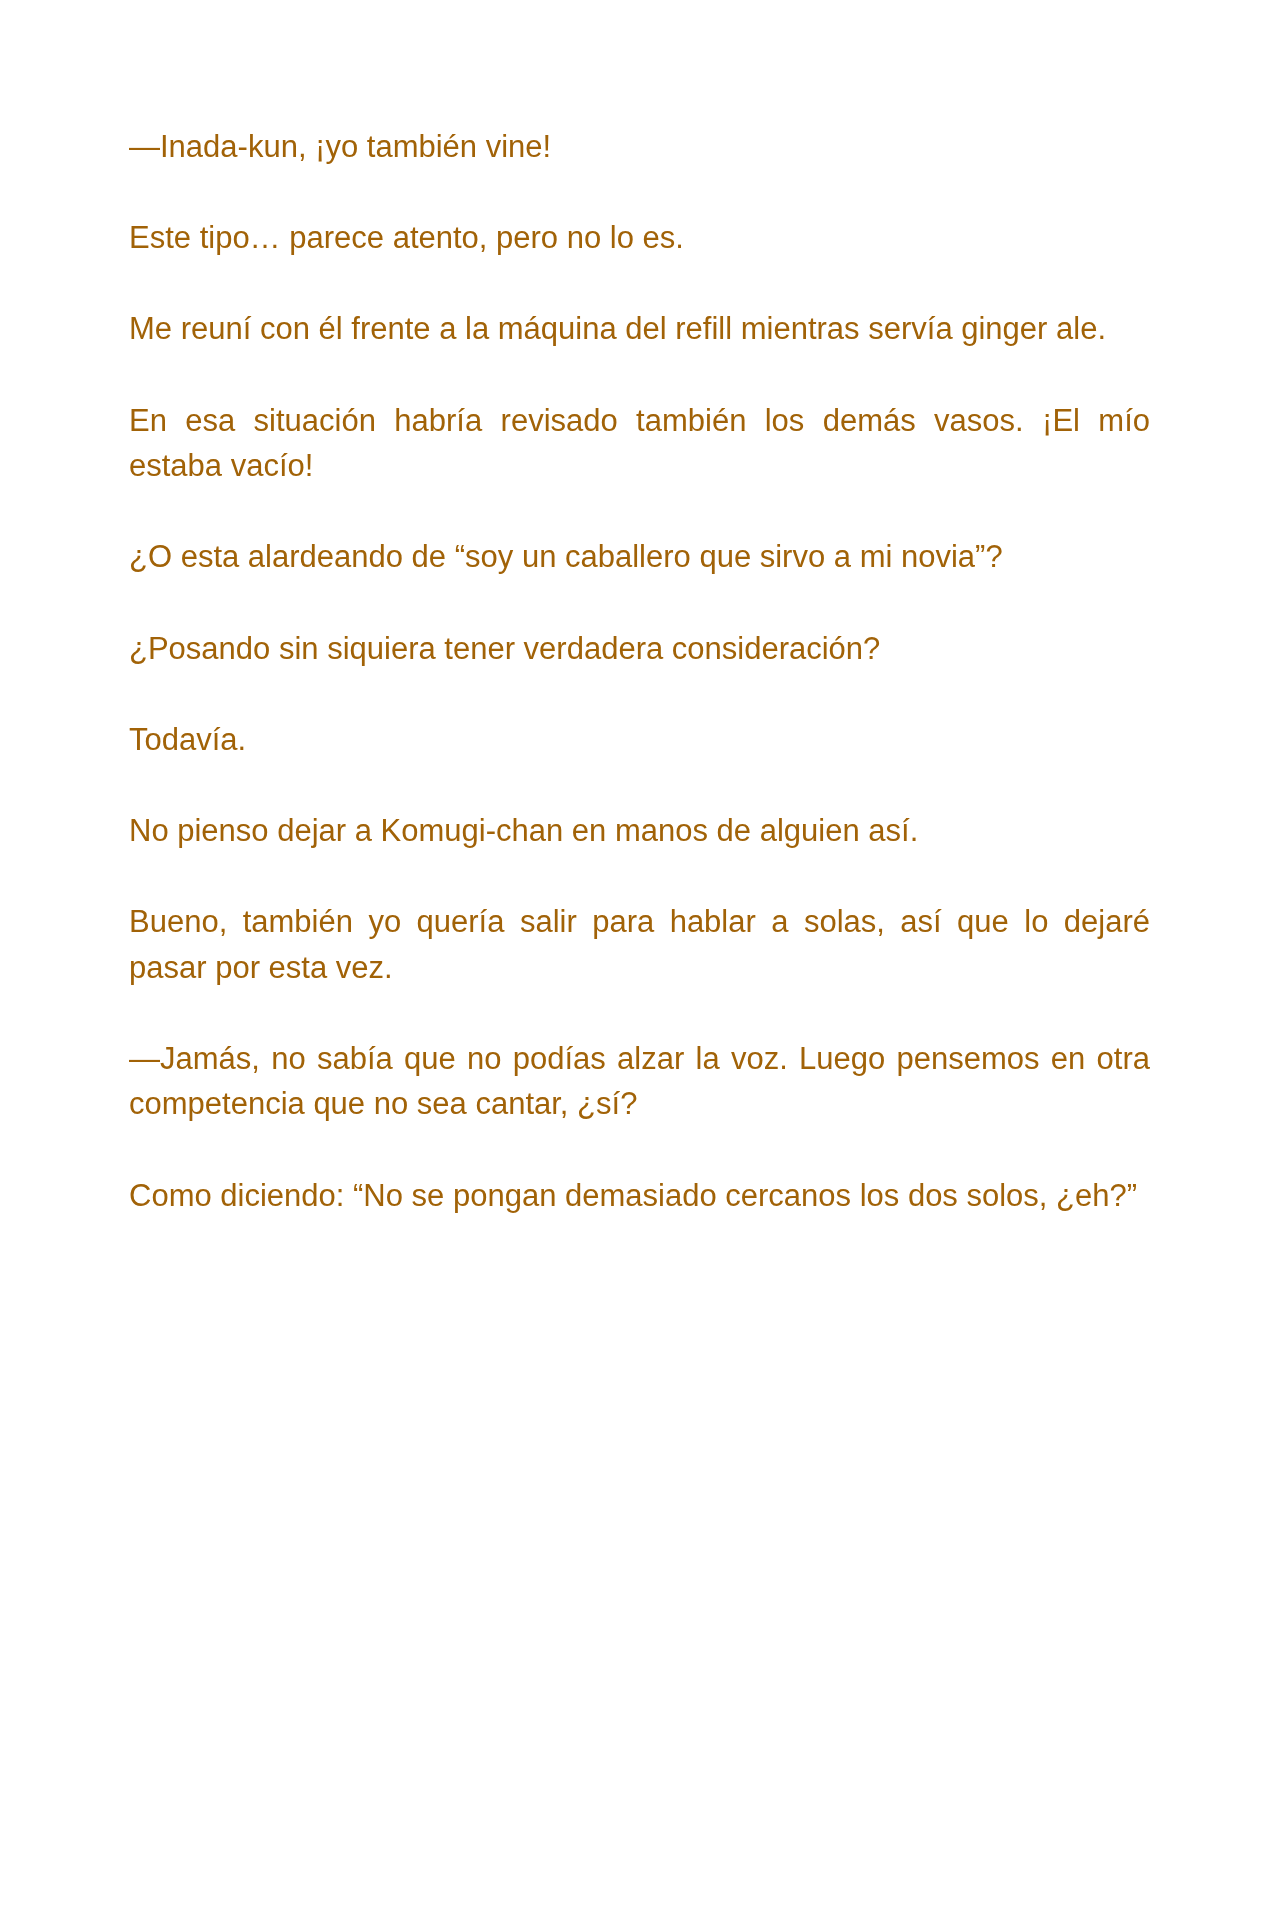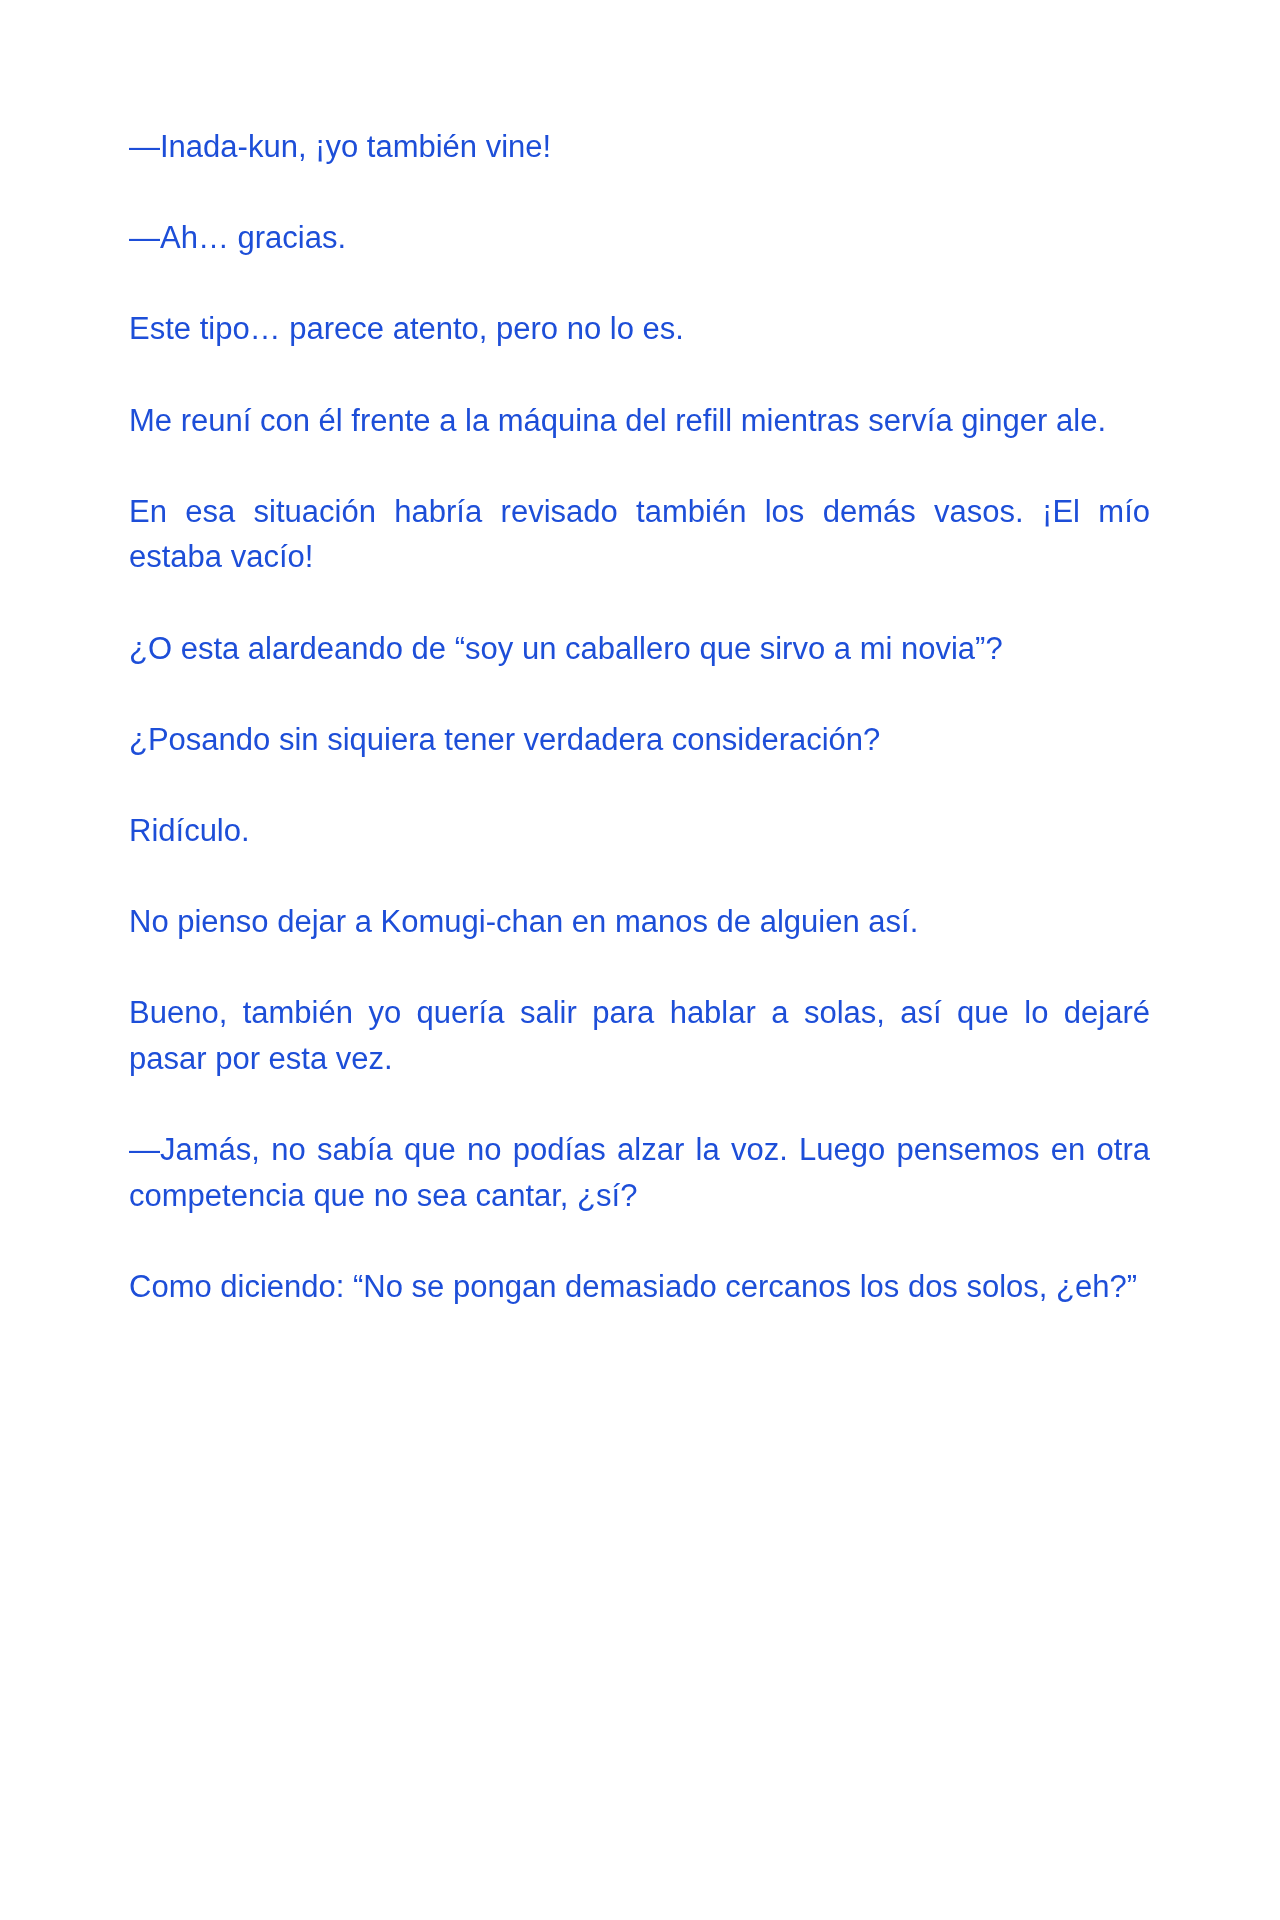--- a/index.html
+++ b/index.html
@@ -14,40 +14,39 @@
       overflow: hidden;
     }
     .page {
       position: absolute;
       left: 129px;
       top: 124px;
       width: 1021px;
       font-family: "Liberation Sans", sans-serif;
       font-size: 31px;
       line-height: 45.6px;
-      color: #1d4ed8;
+      color: #a16207;
       text-align: justify;
     }
     .page p {
       margin: 0 0 45.6px 0;
       padding: 0;
     }
     .page p:last-child {
       margin-bottom: 4px;
     }
   </style>
 </head>
 <body>
 
 <div class="page">
   <p>—Inada-kun, ¡yo también vine!</p>
-  <p>—Ah… gracias.</p>
   <p>Este tipo… parece atento, pero no lo es.</p>
   <p>Me reuní con él frente a la máquina del refill mientras servía ginger ale.</p>
   <p>En esa situación habría revisado también los demás vasos. ¡El mío estaba vacío!</p>
   <p>¿O esta alardeando de “soy un caballero que sirvo a mi novia”?</p>
   <p>¿Posando sin siquiera tener verdadera consideración?</p>
-  <p>Ridículo.</p>
+  <p>Todavía.</p>
   <p>No pienso dejar a Komugi-chan en manos de alguien así.</p>
   <p>Bueno, también yo quería salir para hablar a solas, así que lo dejaré pasar por esta vez.</p>
   <p>—Jamás, no sabía que no podías alzar la voz. Luego pensemos en otra competencia que no sea cantar, ¿sí?</p>
   <p>Como diciendo: “No se pongan demasiado cercanos los dos solos, ¿eh?”</p>
 </div>
 
 </body></html>

